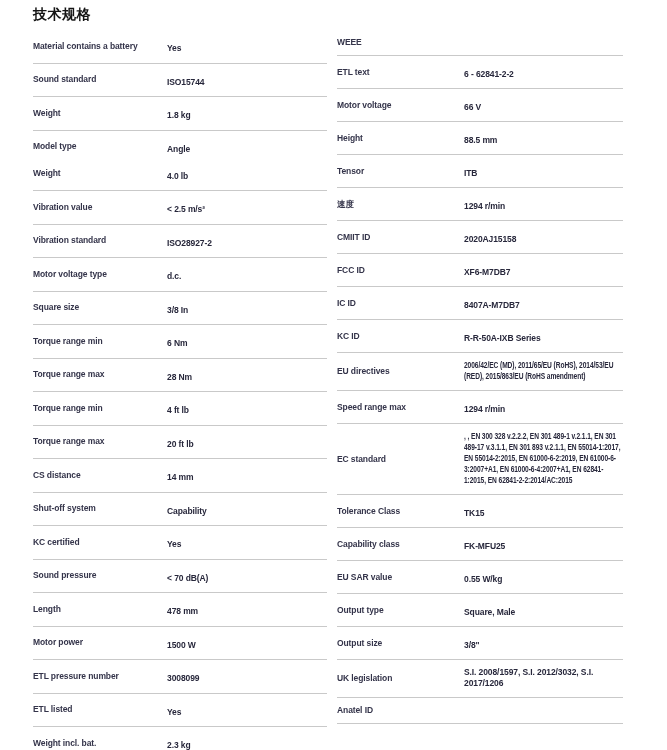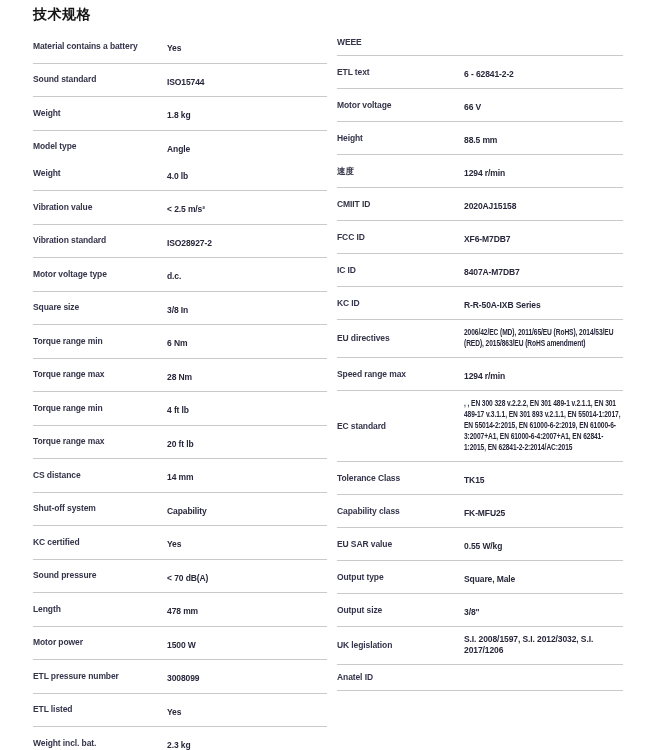--- a/index.html
+++ b/index.html
@@ -197,20 +197,26 @@
           </div>
         </div>
         <div class="row">
           <div class="pair">
             <span class="label">Height</span>
             <span class="value"><span class="vtext">88.5 mm</span></span>
           </div>
         </div>
         <div class="row">
           <div class="pair">
+            <span class="label">Tensor</span>
+            <span class="value"><span class="vtext">ITB</span></span>
+          </div>
+        </div>
+        <div class="row">
+          <div class="pair">
             <span class="label">速度</span>
             <span class="value"><span class="vtext">1294 r/min</span></span>
           </div>
         </div>
         <div class="row">
           <div class="pair">
             <span class="label">CMIIT ID</span>
             <span class="value"><span class="vtext">2020AJ15158</span></span>
           </div>
         </div>

